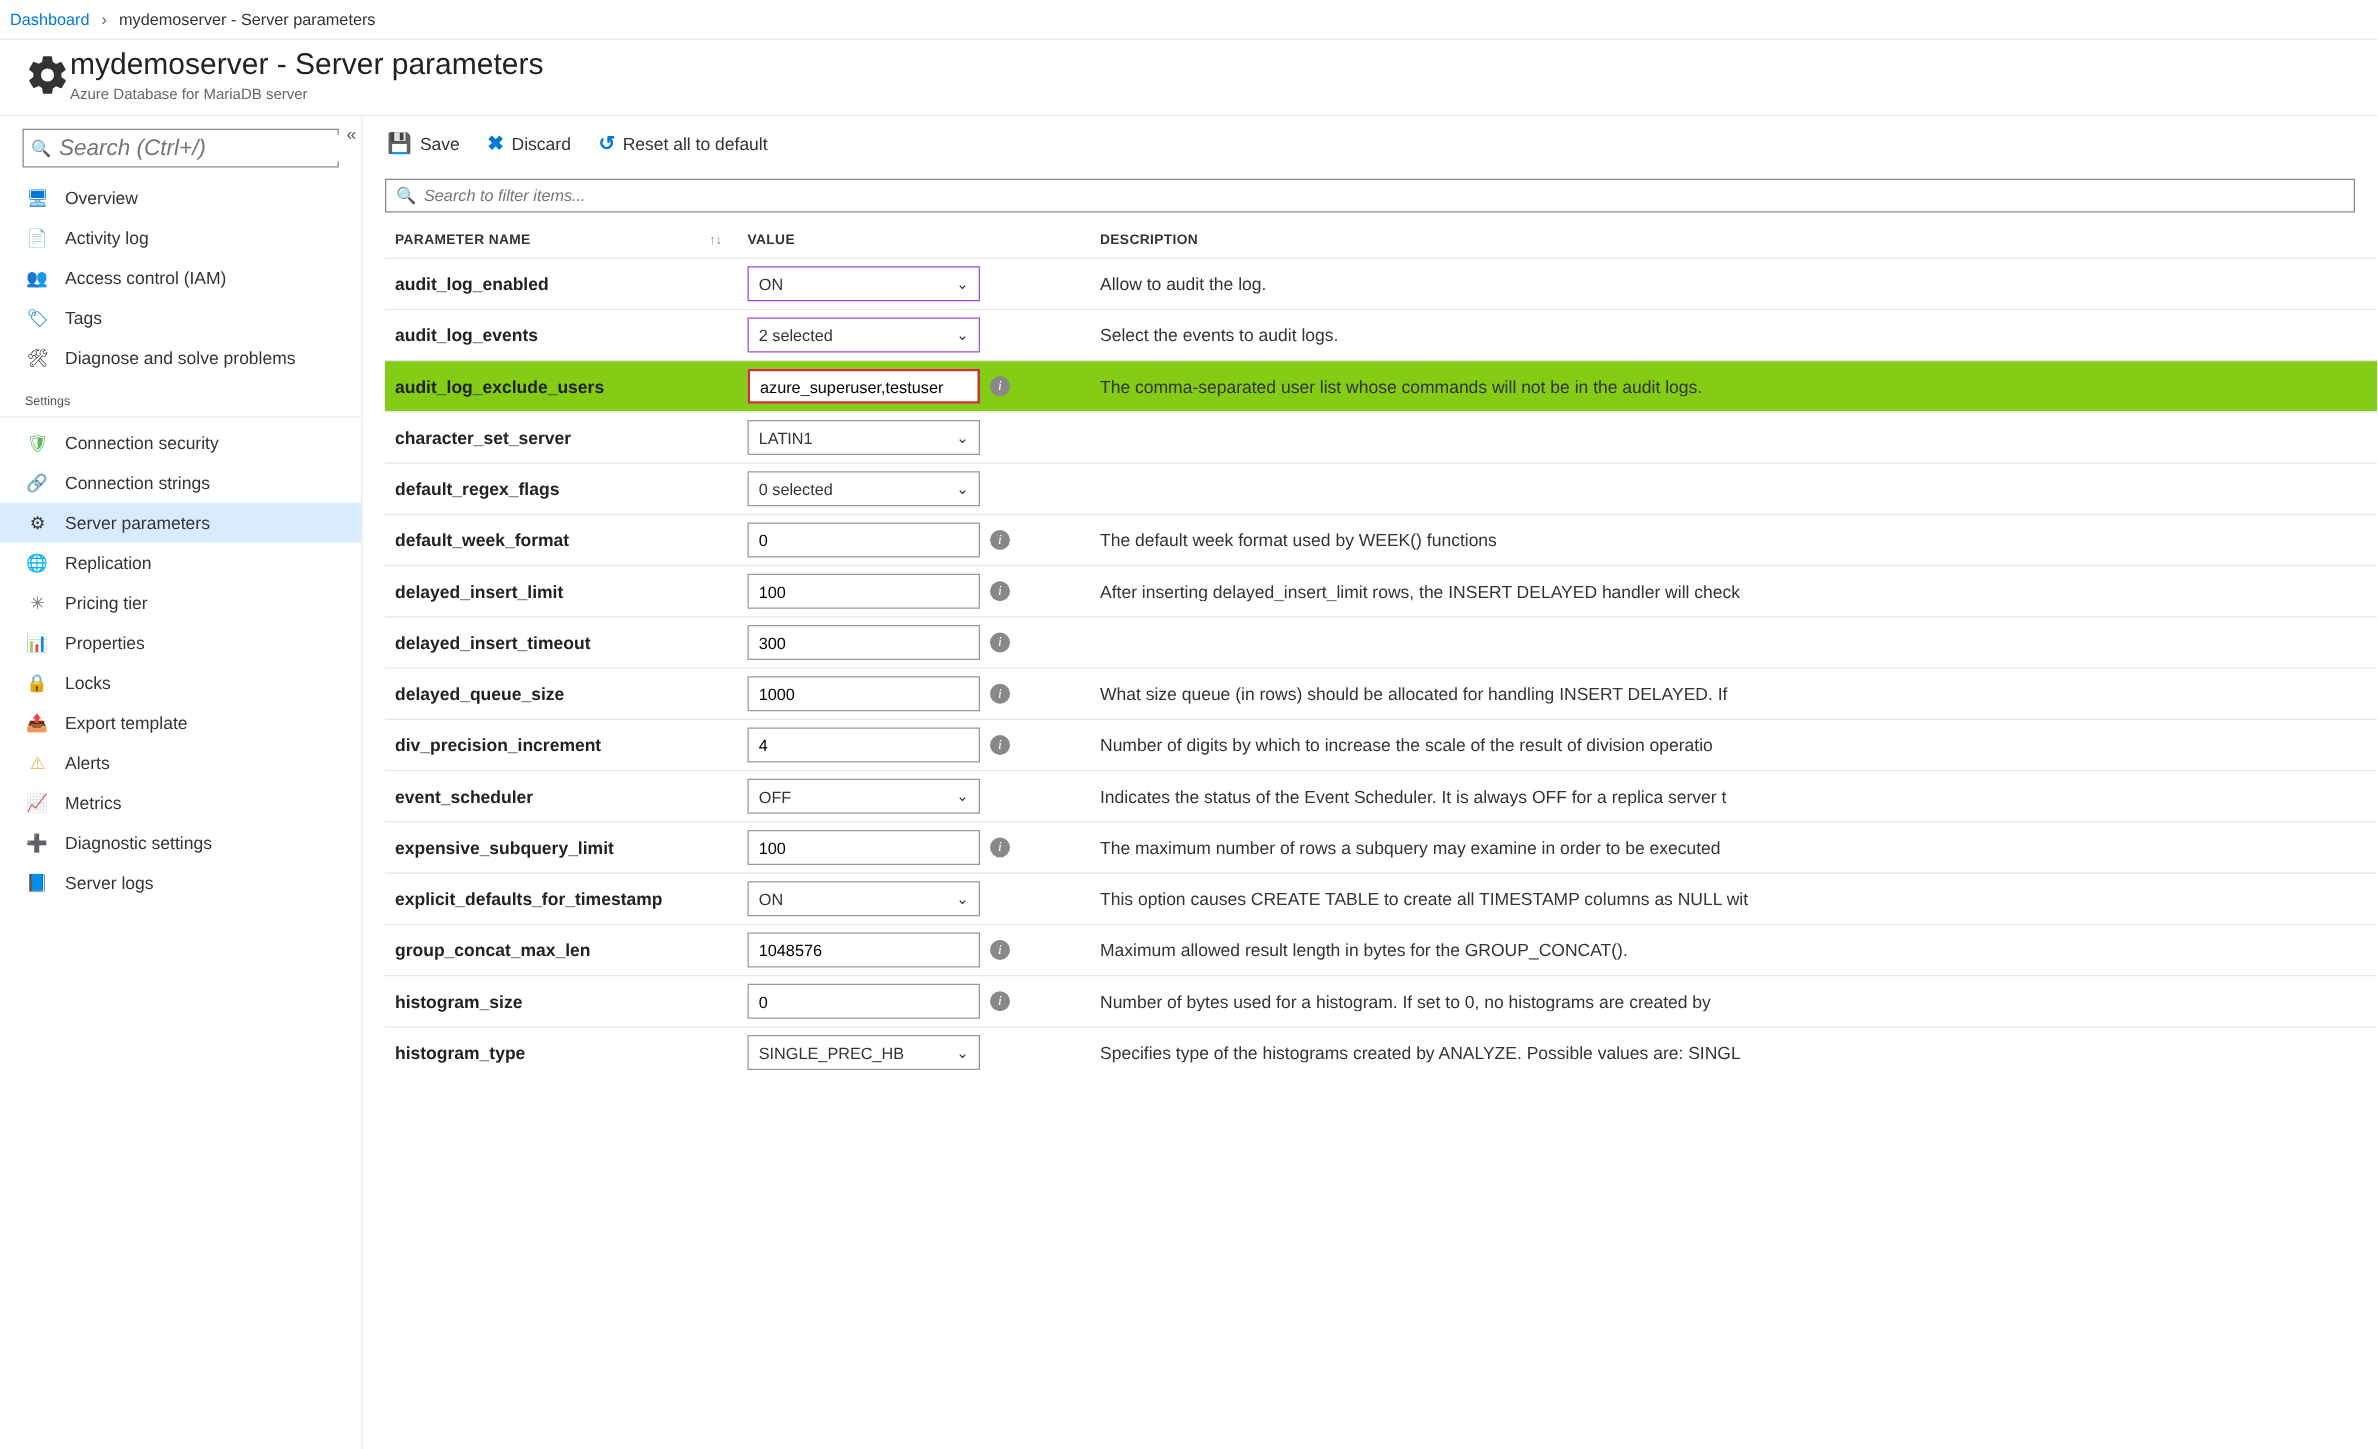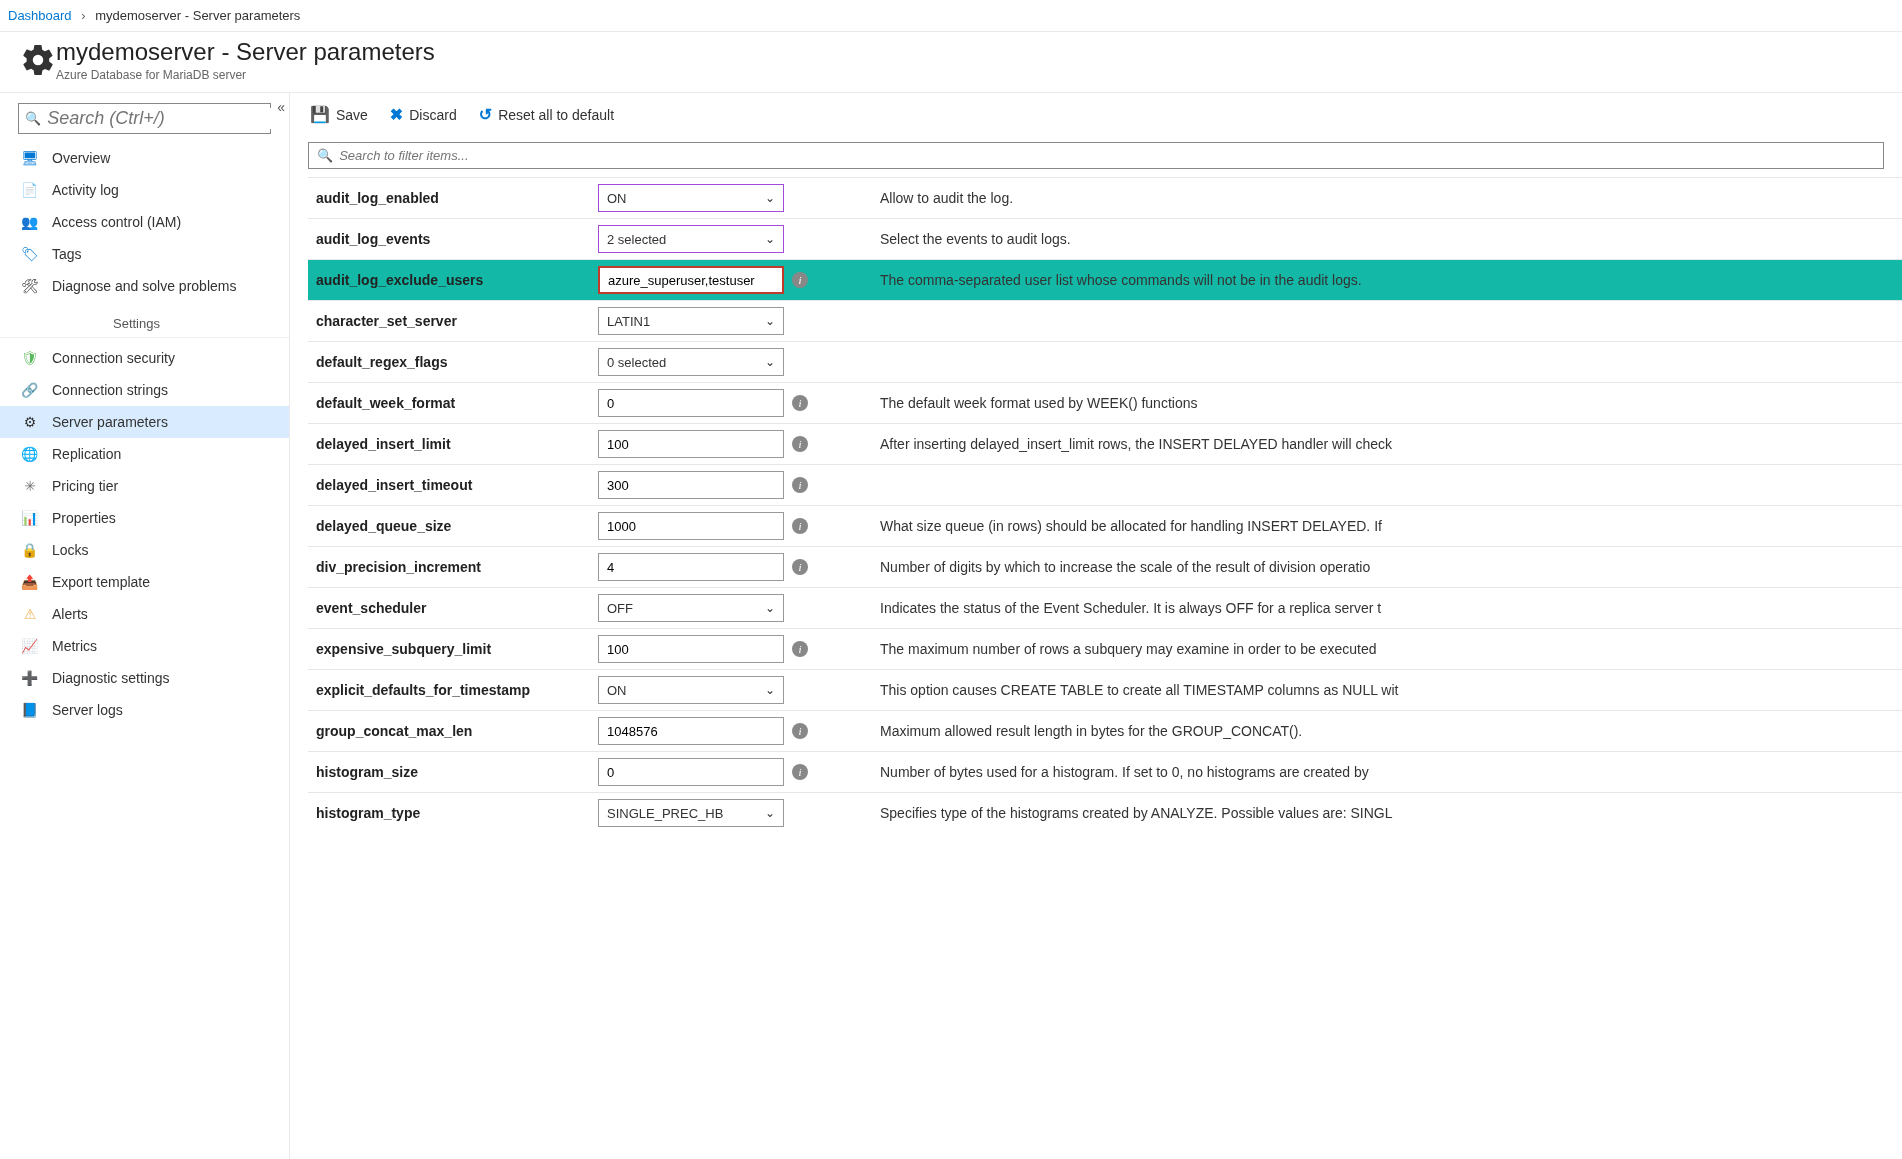--- a/index.html
+++ b/index.html
@@ -21,40 +21,40 @@
 .search-box { margin: 10px 18px 8px 18px; border: 1px solid #888; display:flex; align-items:center; padding:4px 6px; background:#fff; }
 .search-box input { border:none; outline:none; flex:1; font-style:italic; font-size:18px; color:#a21caf; }
 .search-box .sicon { color:#666; margin-right:6px; font-size:13px; }
 
 .sidebar-scroll { flex:1; overflow-y:auto; padding-bottom:20px;}
 .sidebar-scroll::-webkit-scrollbar{width:10px;}
 .sidebar-scroll::-webkit-scrollbar-thumb{background:#c7c7c7;}
 .nav-item { display:flex; align-items:center; padding:8px 20px; cursor:pointer; font-size:14px; color:#333; }
 .nav-item.active { background:#d9ecff; }
 .nav-item .icon { width:20px; margin-right:12px; display:inline-flex; justify-content:center; font-size:14px;}
-.section-label { padding:14px 20px 6px 4px; color:#555; font-size:13px; border-bottom:1px solid #eee; margin-bottom:4px;text-align:center;}
+.section-label { padding:14px 20px 6px 20px; color:#555; font-size:10px; border-bottom:1px solid #eee; margin-bottom:4px;}
 
 .main { flex:1; display:flex; flex-direction:column; overflow:hidden; }
 .toolbar { display:flex; align-items:center; gap:22px; padding:12px 20px; font-size:14px; }
 .tool { display:flex; align-items:center; gap:6px; cursor:pointer; }
 .tool .ticon { color:#0078d4; font-size:16px; font-weight:bold; }
 
 .filter-box { margin: 6px 18px 0 18px; border:1px solid #888; display:flex; align-items:center; padding:5px 8px;}
 .filter-box input { border:none; outline:none; flex:1; font-style:italic; font-size:13px; color:#0f172a;}
 .filter-box .sicon { color:#666; margin-right:6px; font-size:13px;}
 
 .table-wrap { flex:1; overflow:auto; margin-top:8px; padding:0 0 0 18px; }
 .thead { display:flex; padding:8px 0; font-size:11px; font-weight:600; color:#333; letter-spacing:0.3px;}
 .col-name { width:290px; padding-left:8px; display:flex; align-items:center; gap:6px;}
 .col-value { width:282px; }
 .col-desc { flex:1; }
 .sort-icon { font-size:10px; color:#888; margin-left:auto; margin-right:20px;}
 
 .row { display:flex; align-items:center; border-top:1px solid #e6e6e6; padding:6px 0; min-height:40px;}
-.row.highlight { background:#14b8a6; }
+.row.highlight { background:#84cc16; }
 .row .pname { width:290px; padding-left:8px; font-size:14px; font-weight:600; color:#222;}
 .row .pvalue { width:282px; display:flex; align-items:center; gap:8px;}
 .row .pdesc { flex:1; font-size:14px; color:#333; white-space:nowrap; overflow:hidden;}
 
 .dropdown, .textinput { width:186px; height:28px; border:1px solid #999; background:#fff; display:flex; align-items:center; padding:0 8px; font-size:13px;}
 .dropdown { justify-content:space-between; cursor:pointer;}
 .dropdown .chev { font-size:12px; color:#333;}
 .textinput input { border:none; outline:none; width:100%; font-size:13px;}
 .border-purple { border-color:#a04cd8; border-width:1px;}
 .border-red { border-color:#c0392b; border-width:2px;}
@@ -177,20 +177,28 @@
           <span>Reset all to default</span>
         </div>
     </div>
 
     <div class="filter-box">
       <span class="sicon">🔍</span>
       <input placeholder="Search to filter items..." style="">
     </div>
 
     <div class="table-wrap">
+      <div class="thead">
+        <div class="col-name">
+            <span>PARAMETER NAME</span>
+            <span class="sort-icon">↑↓</span>
+          </div>
+        <div class="col-value">VALUE</div>
+        <div class="col-desc">DESCRIPTION</div>
+      </div>
       <div id="rows">
           <div class="row">
             <div class="pname">audit_log_enabled</div>
             <div class="pvalue">
               <div class="dropdown border-purple">
                 <span>ON</span>
                 <span class="chev">⌄</span>
               </div>
             </div>
             <div class="pdesc">Allow to audit the log.</div>

